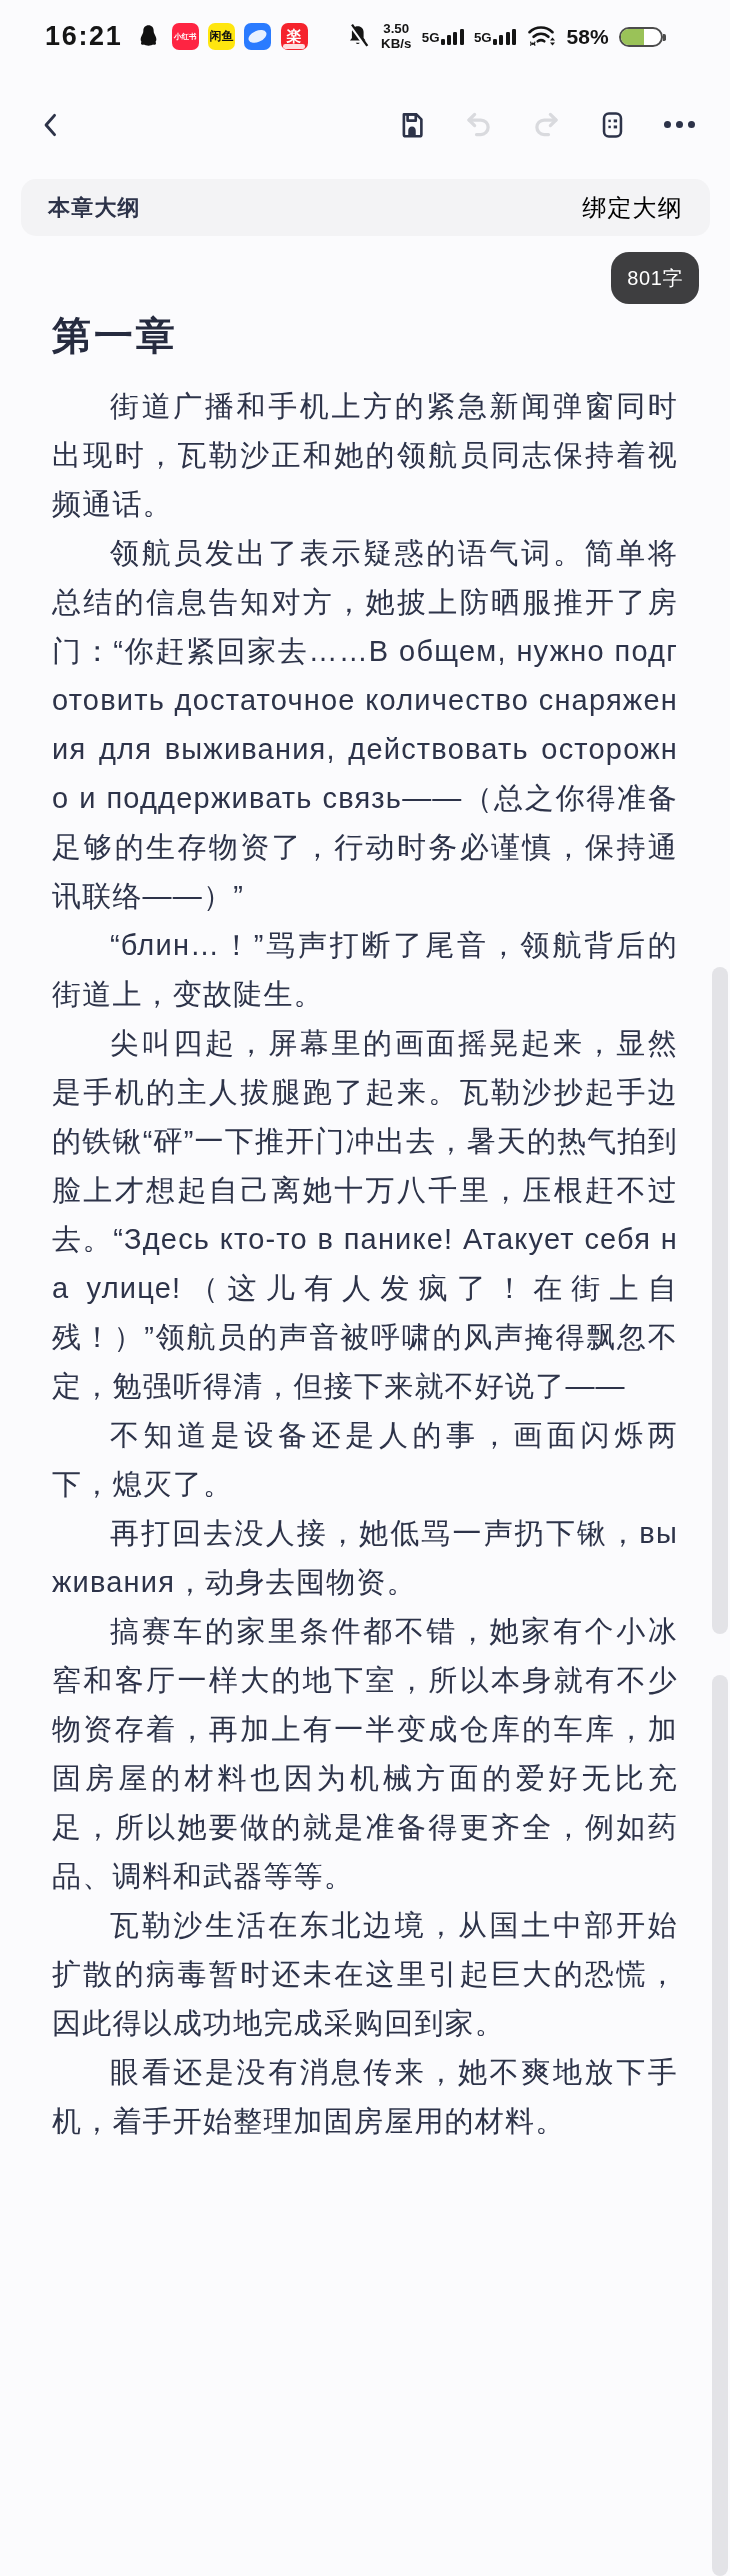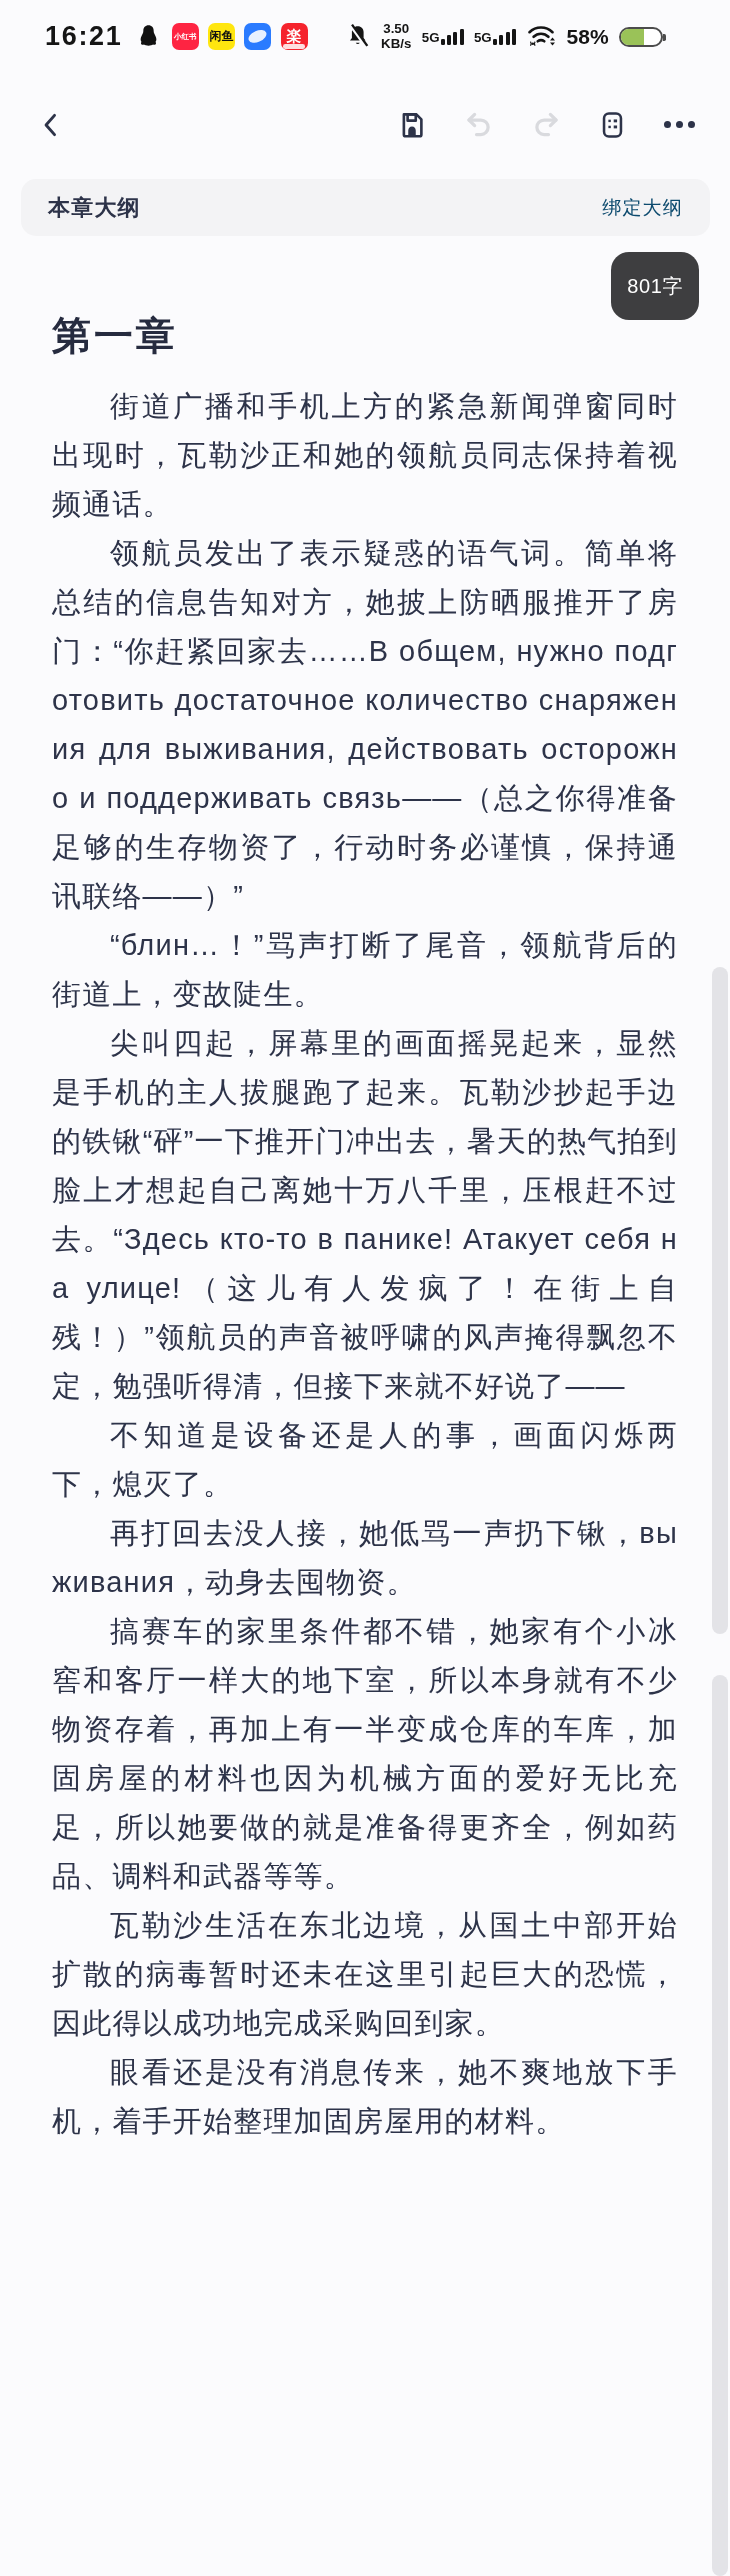--- a/index.html
+++ b/index.html
@@ -36,25 +36,25 @@
            padding:0 36px;box-sizing:border-box;}
   .tb-right{margin-left:auto;display:flex;align-items:center;gap:36px;}
   .tb-ic{width:31px;height:31px;display:flex;align-items:center;justify-content:center;}
   .dots{display:flex;gap:5.2px;}
   .dots i{width:7px;height:7px;border-radius:50%;background:#2d3349;}
 
   
   .outline-bar{position:absolute;top:179px;left:21px;right:21px;height:57px;background:#f3f3f5;border-radius:15px;
                display:flex;align-items:center;padding:0 27px;box-sizing:border-box;}
   .ob-title{font-size:22px;font-weight:700;color:#2d3349;letter-spacing:1.2px;}
-  .ob-action{margin-left:auto;font-size:19px;color:#0c4a6e;letter-spacing:1.2px;}
+  .ob-action{margin-left:auto;font-size:24px;color:#000000;letter-spacing:1.2px;}
 
   
   .wc-badge{position:absolute;top:252px;right:32px;height:36px;background:#3e3e40;border-radius:18px;color:#ffffff;
-            font-size:20px;display:flex;align-items:center;padding:16px 16px;letter-spacing:0.6px;}
+            font-size:20px;display:flex;align-items:center;padding:8px 16px;letter-spacing:0.6px;}
 
   
   .content{position:absolute;top:311px;left:52px;width:626px;}
   .chap-title{font-size:39px;font-weight:800;color:#262b3f;margin:0 0 22px 0;letter-spacing:2.9px;line-height:49px;}
   .content p{font-size:29px;line-height:49px;letter-spacing:1.2px;color:#2d3349;margin:0;
              text-align:justify;text-indent:2em;word-break:break-all;}
 
   
   .thumb{position:absolute;right:3.5px;width:16px;background:#e3e3e7;border-radius:8px;}
   .thumb-1{top:967px;height:667px;}

